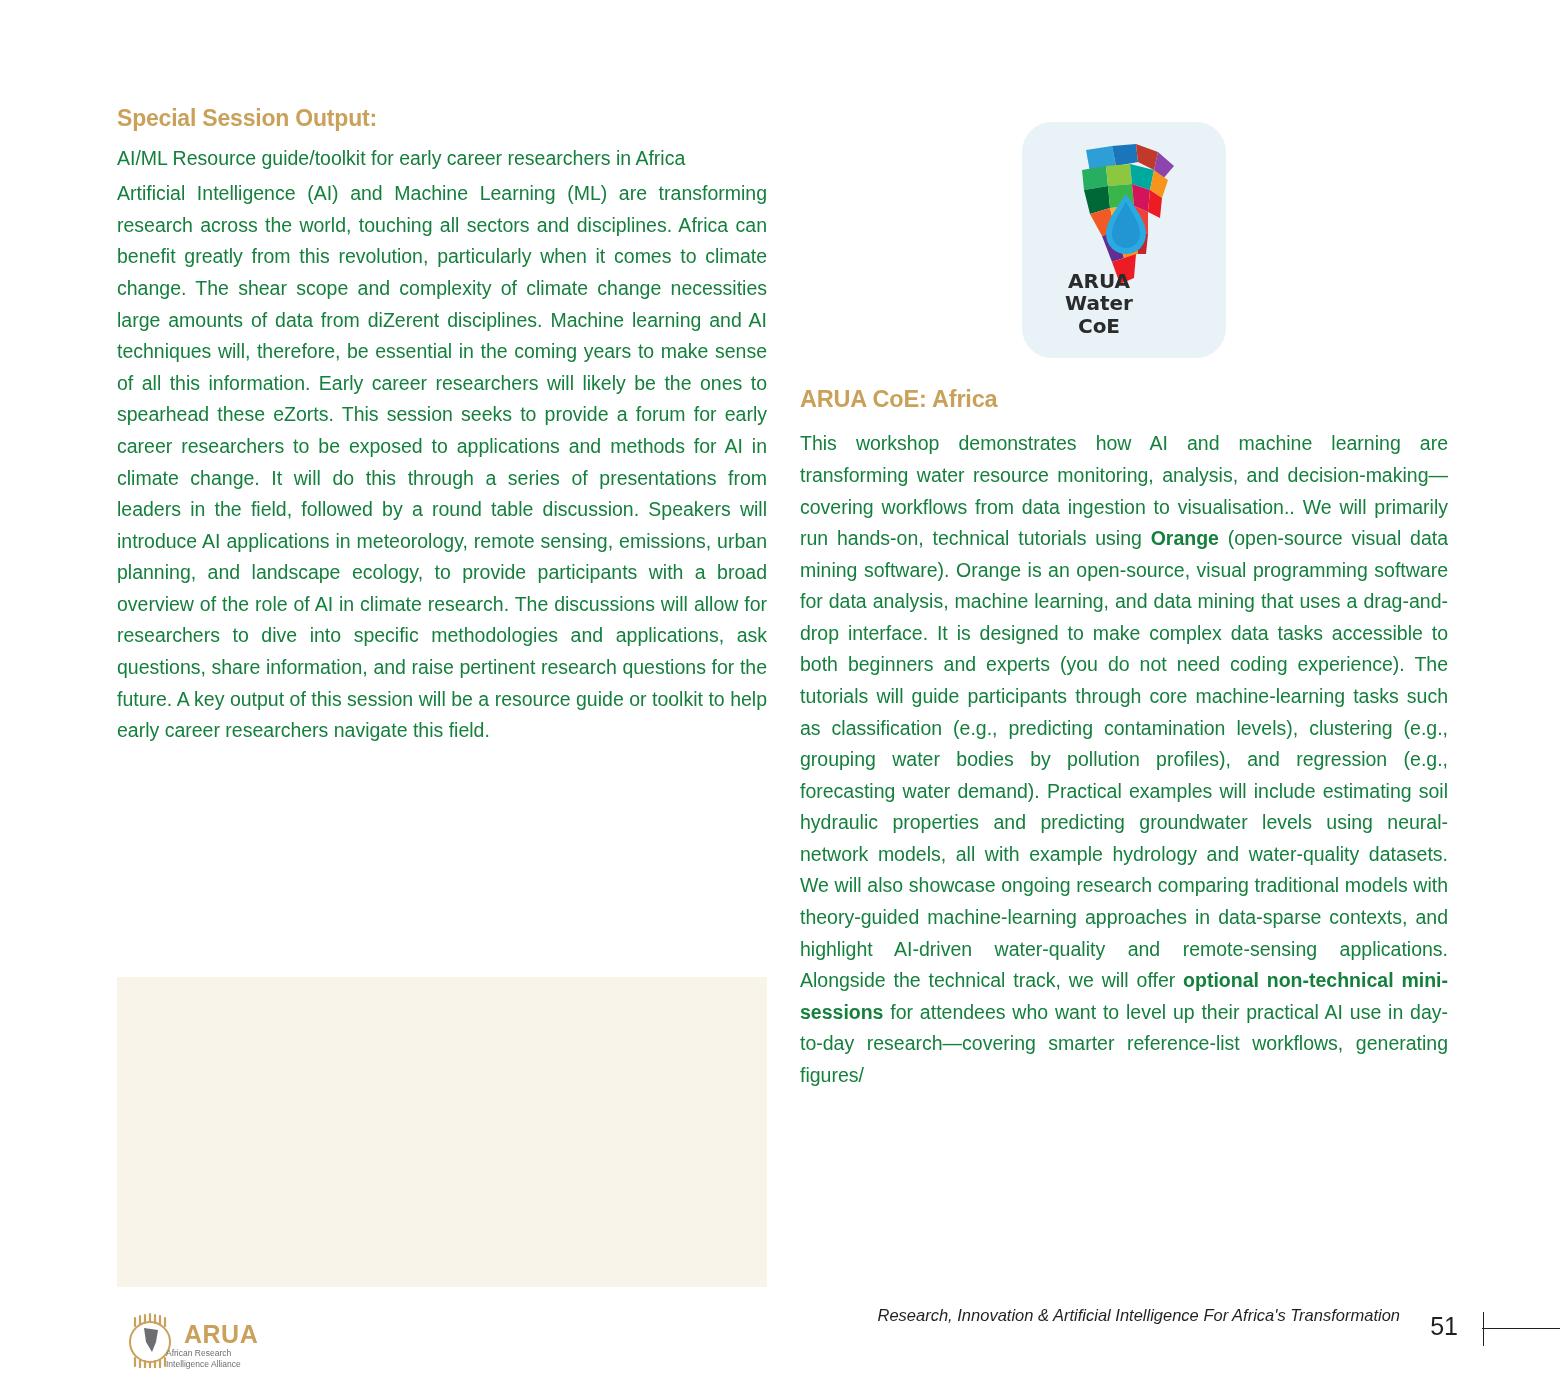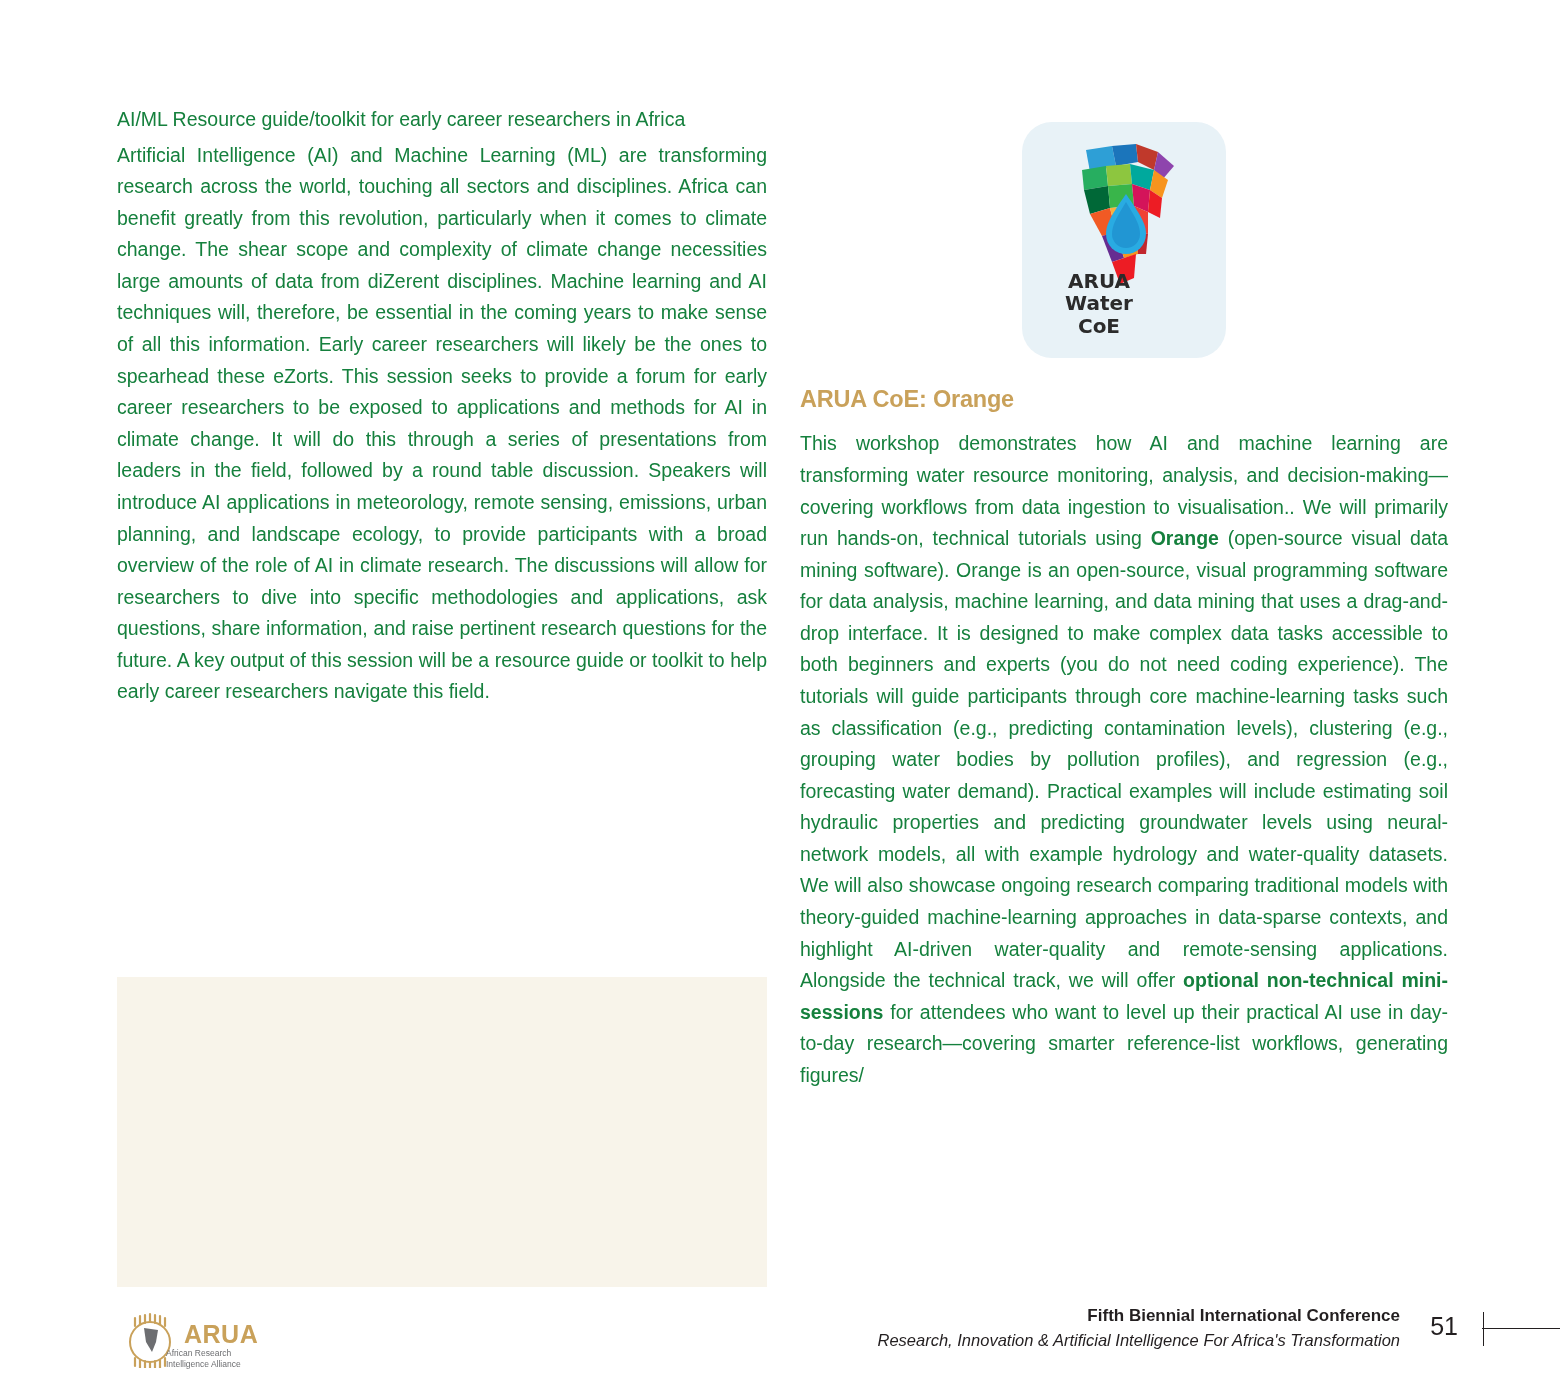--- a/index.html
+++ b/index.html
@@ -188,20 +188,21 @@
   }
 
   b, strong { font-weight: bold; }
 </style>
 </head>
 <body>
 
 <div class="page">
 
   <div class="col-left">
+    <h2 class="heading">Special Session Output:</h2>
     <p class="body-text nojustify">AI/ML Resource guide/toolkit for early career researchers in Africa</p>
 
     <p class="body-text abstract-block">Artificial Intelligence (AI) and Machine Learning (ML) are transforming research across the world, touching all sectors and disciplines. Africa can benefit greatly from this revolution, particularly when it comes to climate change. The shear scope and complexity of climate change necessities large amounts of data from diZerent disciplines. Machine learning and AI techniques will, therefore, be essential in the coming years to make sense of all this information. Early career researchers will likely be the ones to spearhead these eZorts. This session seeks to provide a forum for early career researchers to be exposed to applications and methods for AI in climate change. It will do this through a series of presentations from leaders in the field, followed by a round table discussion. Speakers will introduce AI applications in meteorology, remote sensing, emissions, urban planning, and landscape ecology, to provide participants with a broad overview of the role of AI in climate research. The discussions will allow for researchers to dive into specific methodologies and applications, ask questions, share information, and raise pertinent research questions for the future. A key output of this session will be a resource guide or toolkit to help early career researchers navigate this field.</p>
   </div>
 
   <div class="placeholder-panel"></div>
 
   <div class="coe-logo">
     <svg class="africa" viewBox="0 0 150 160">
       <g>
@@ -231,21 +232,21 @@
       </g>
     </svg>
     <div class="logo-text">
       <div>ARUA</div>
       <div>Water</div>
       <div>CoE</div>
     </div>
   </div>
 
   <div class="col-right" style="top:385px;">
-    <h2 class="heading right-head">ARUA CoE: Orange</h2>
+    <h2 class="heading right-head">ARUA CoE: Africa</h2>
     <p class="body-text"><span>This workshop demonstrates how AI and machine learning are transforming water resource monitoring, analysis, and decision-making—covering workflows from data ingestion to visualisation.. We will primarily run hands-on, technical tutorials using </span><b>Orange</b><span> (open-source visual data mining software). Orange is an open-source, visual programming software for data analysis, machine learning, and data mining that uses a drag-and-drop interface. It is designed to make complex data tasks accessible to both beginners and experts (you do not need coding experience). The tutorials will guide participants through core machine-learning tasks such as classification (e.g., predicting contamination levels), clustering (e.g., grouping water bodies by pollution profiles), and regression (e.g., forecasting water demand). Practical examples will include estimating soil hydraulic properties and predicting groundwater levels using neural-network models, all with example hydrology and water-quality datasets. We will also showcase ongoing research comparing traditional models with theory-guided machine-learning approaches in data-sparse contexts, and highlight AI-driven water-quality and remote-sensing applications. Alongside the technical track, we will offer </span><b>optional non-technical mini-sessions</b><span> for attendees who want to level up their practical AI use in day-to-day research—covering smarter reference-list workflows, generating figures/</span></p>
   </div>
 
   <div class="footer">
     <div class="footer-logo">
       <svg width="56" height="56" viewBox="0 0 56 56">
         <circle cx="28" cy="30" r="20" fill="none" stroke="#c9a15a" stroke-width="2"></circle>
         <path d="M22 16 L24 30 L30 40 L34 30 L36 18" fill="#6d6e71"></path>
         <g stroke="#c9a15a" stroke-width="2.2" stroke-linecap="round">
           <line x1="13" y1="14" x2="13" y2="6"></line>
@@ -265,21 +266,20 @@
         </g>
       </svg>
       <div class="arua-word">ARUA</div>
       <div class="arua-sub">
         <div>African Research</div>
         <div>Intelligence Alliance</div>
       </div>
     </div>
 
     <div class="footer-right">
-      <div class="footer-title">Fifth Biennial International Conference</div>
       <div class="footer-sub">Research, Innovation &amp; Artificial Intelligence For Africa's Transformation</div>
     </div>
 
     <div class="page-num">51</div>
     <div class="footer-rule"></div>
     <div class="footer-tick"></div>
   </div>
 
 </div>
 

